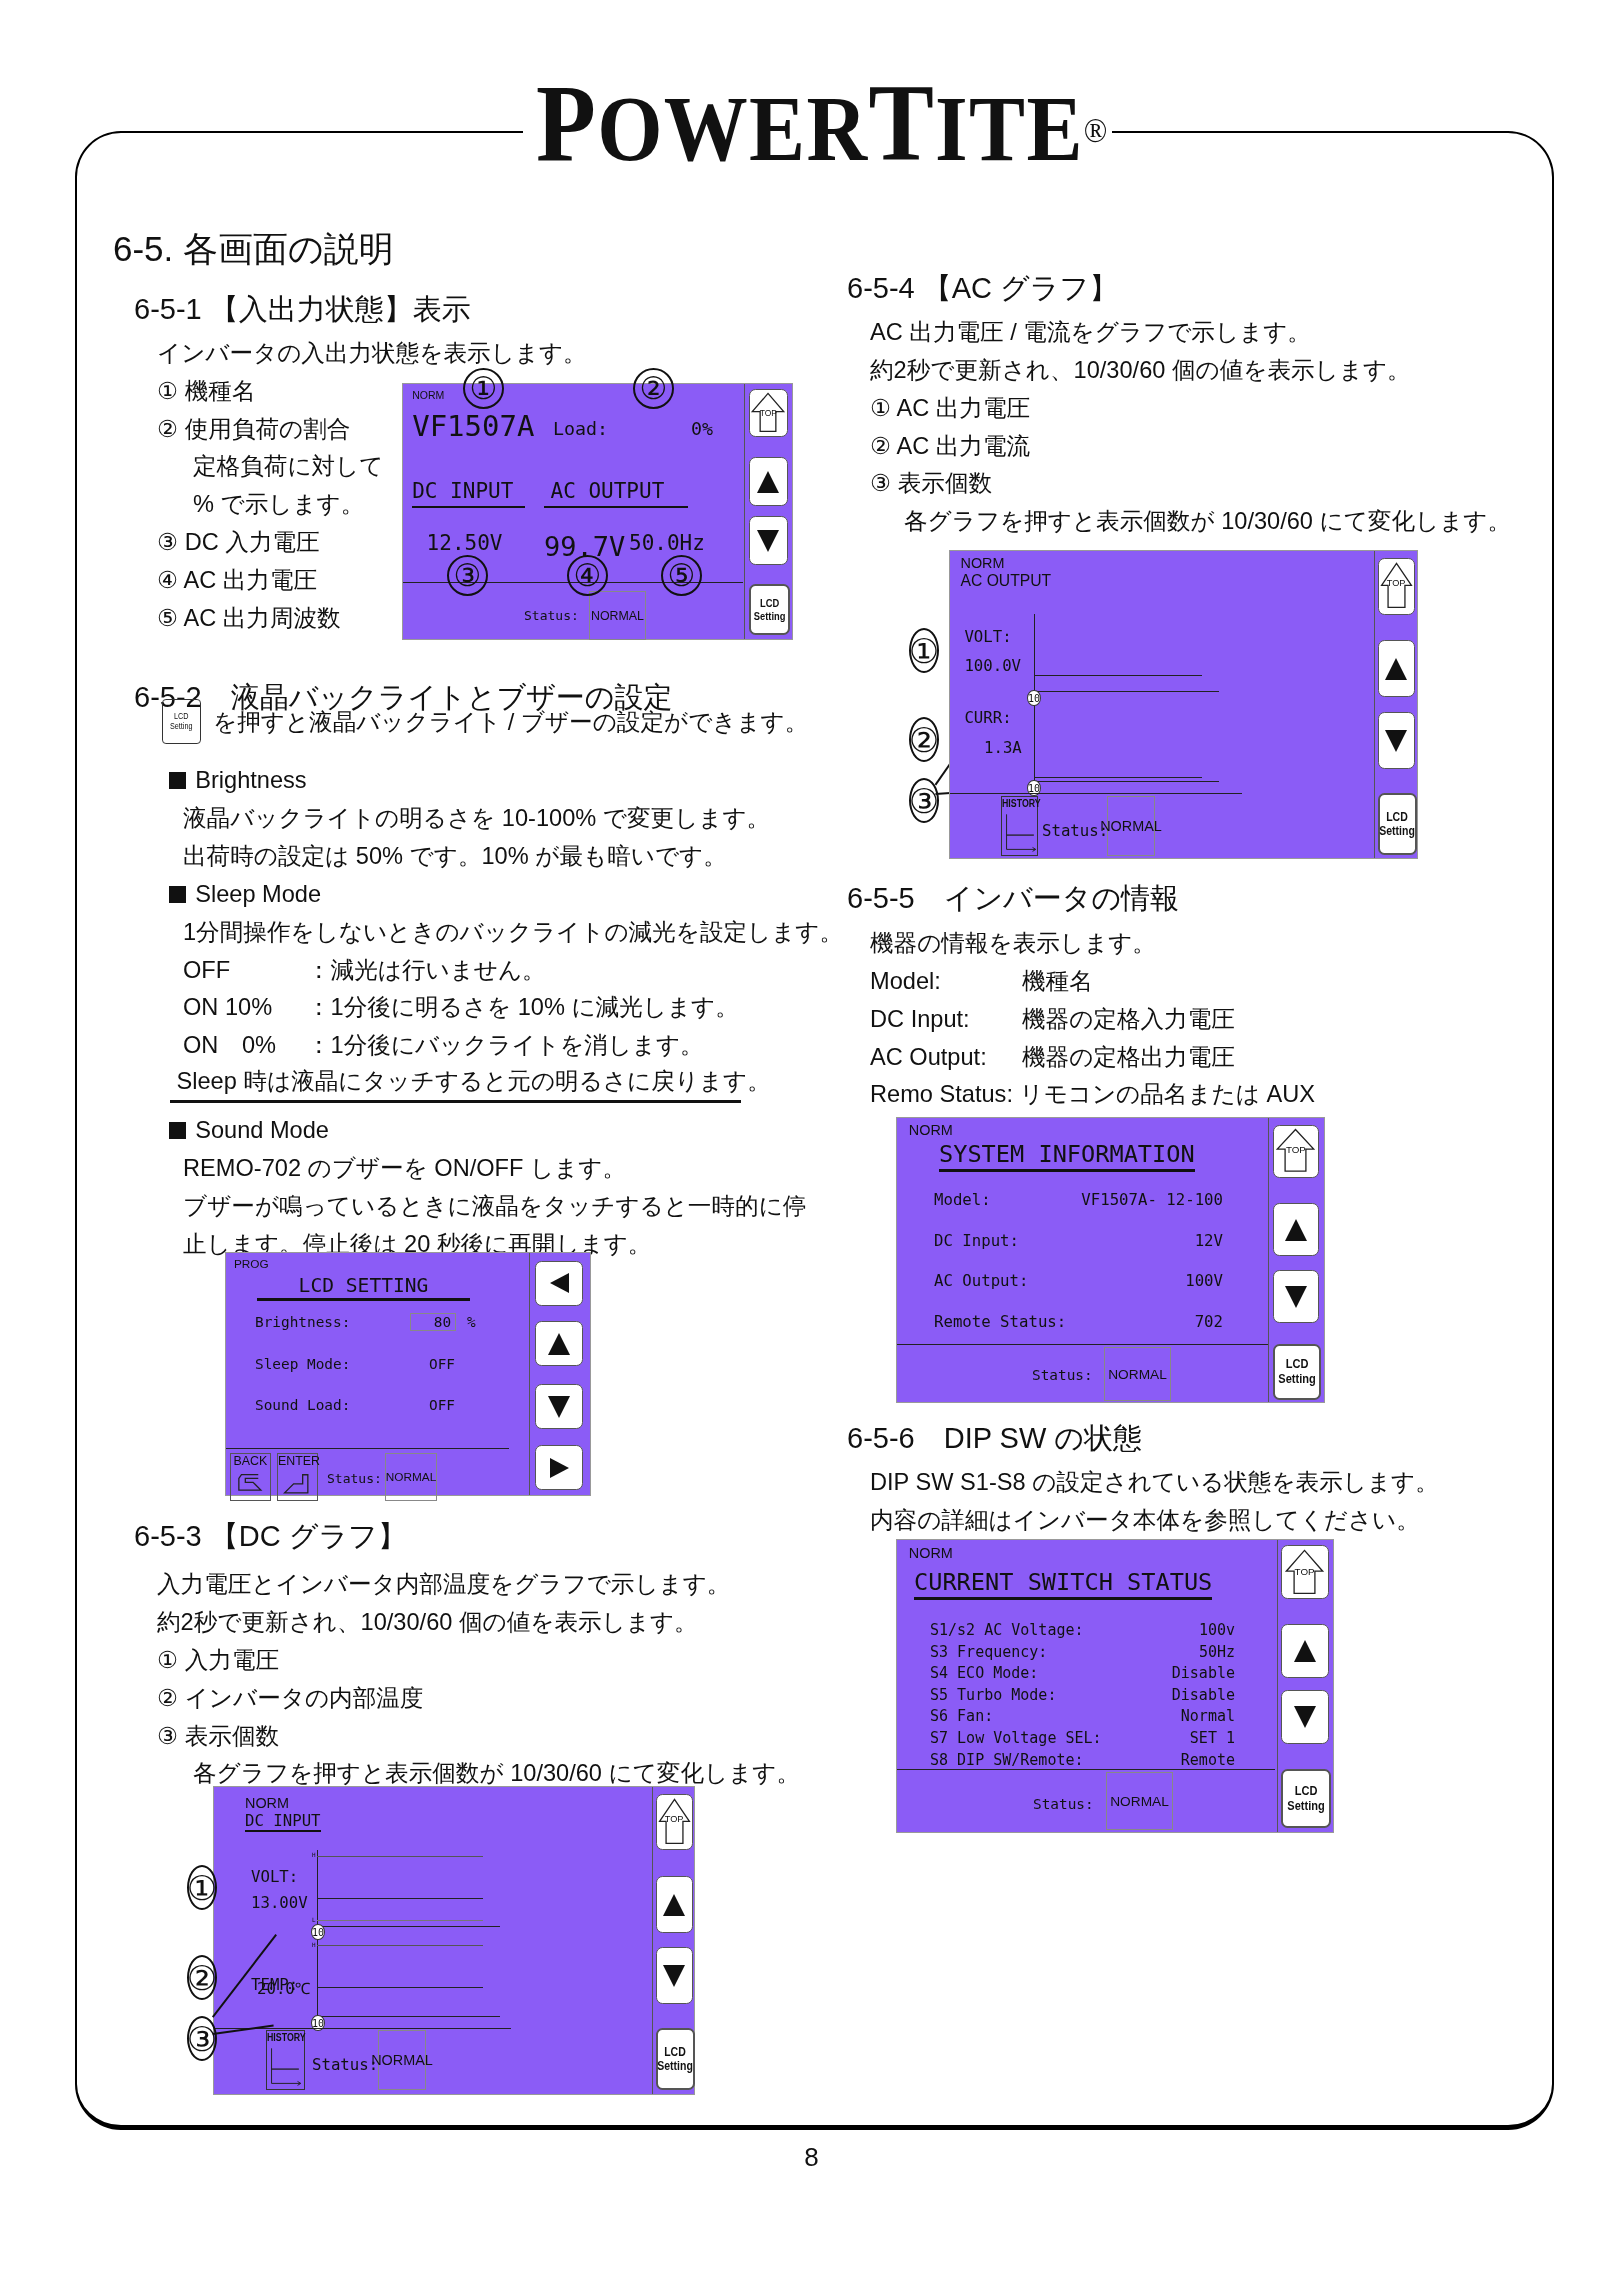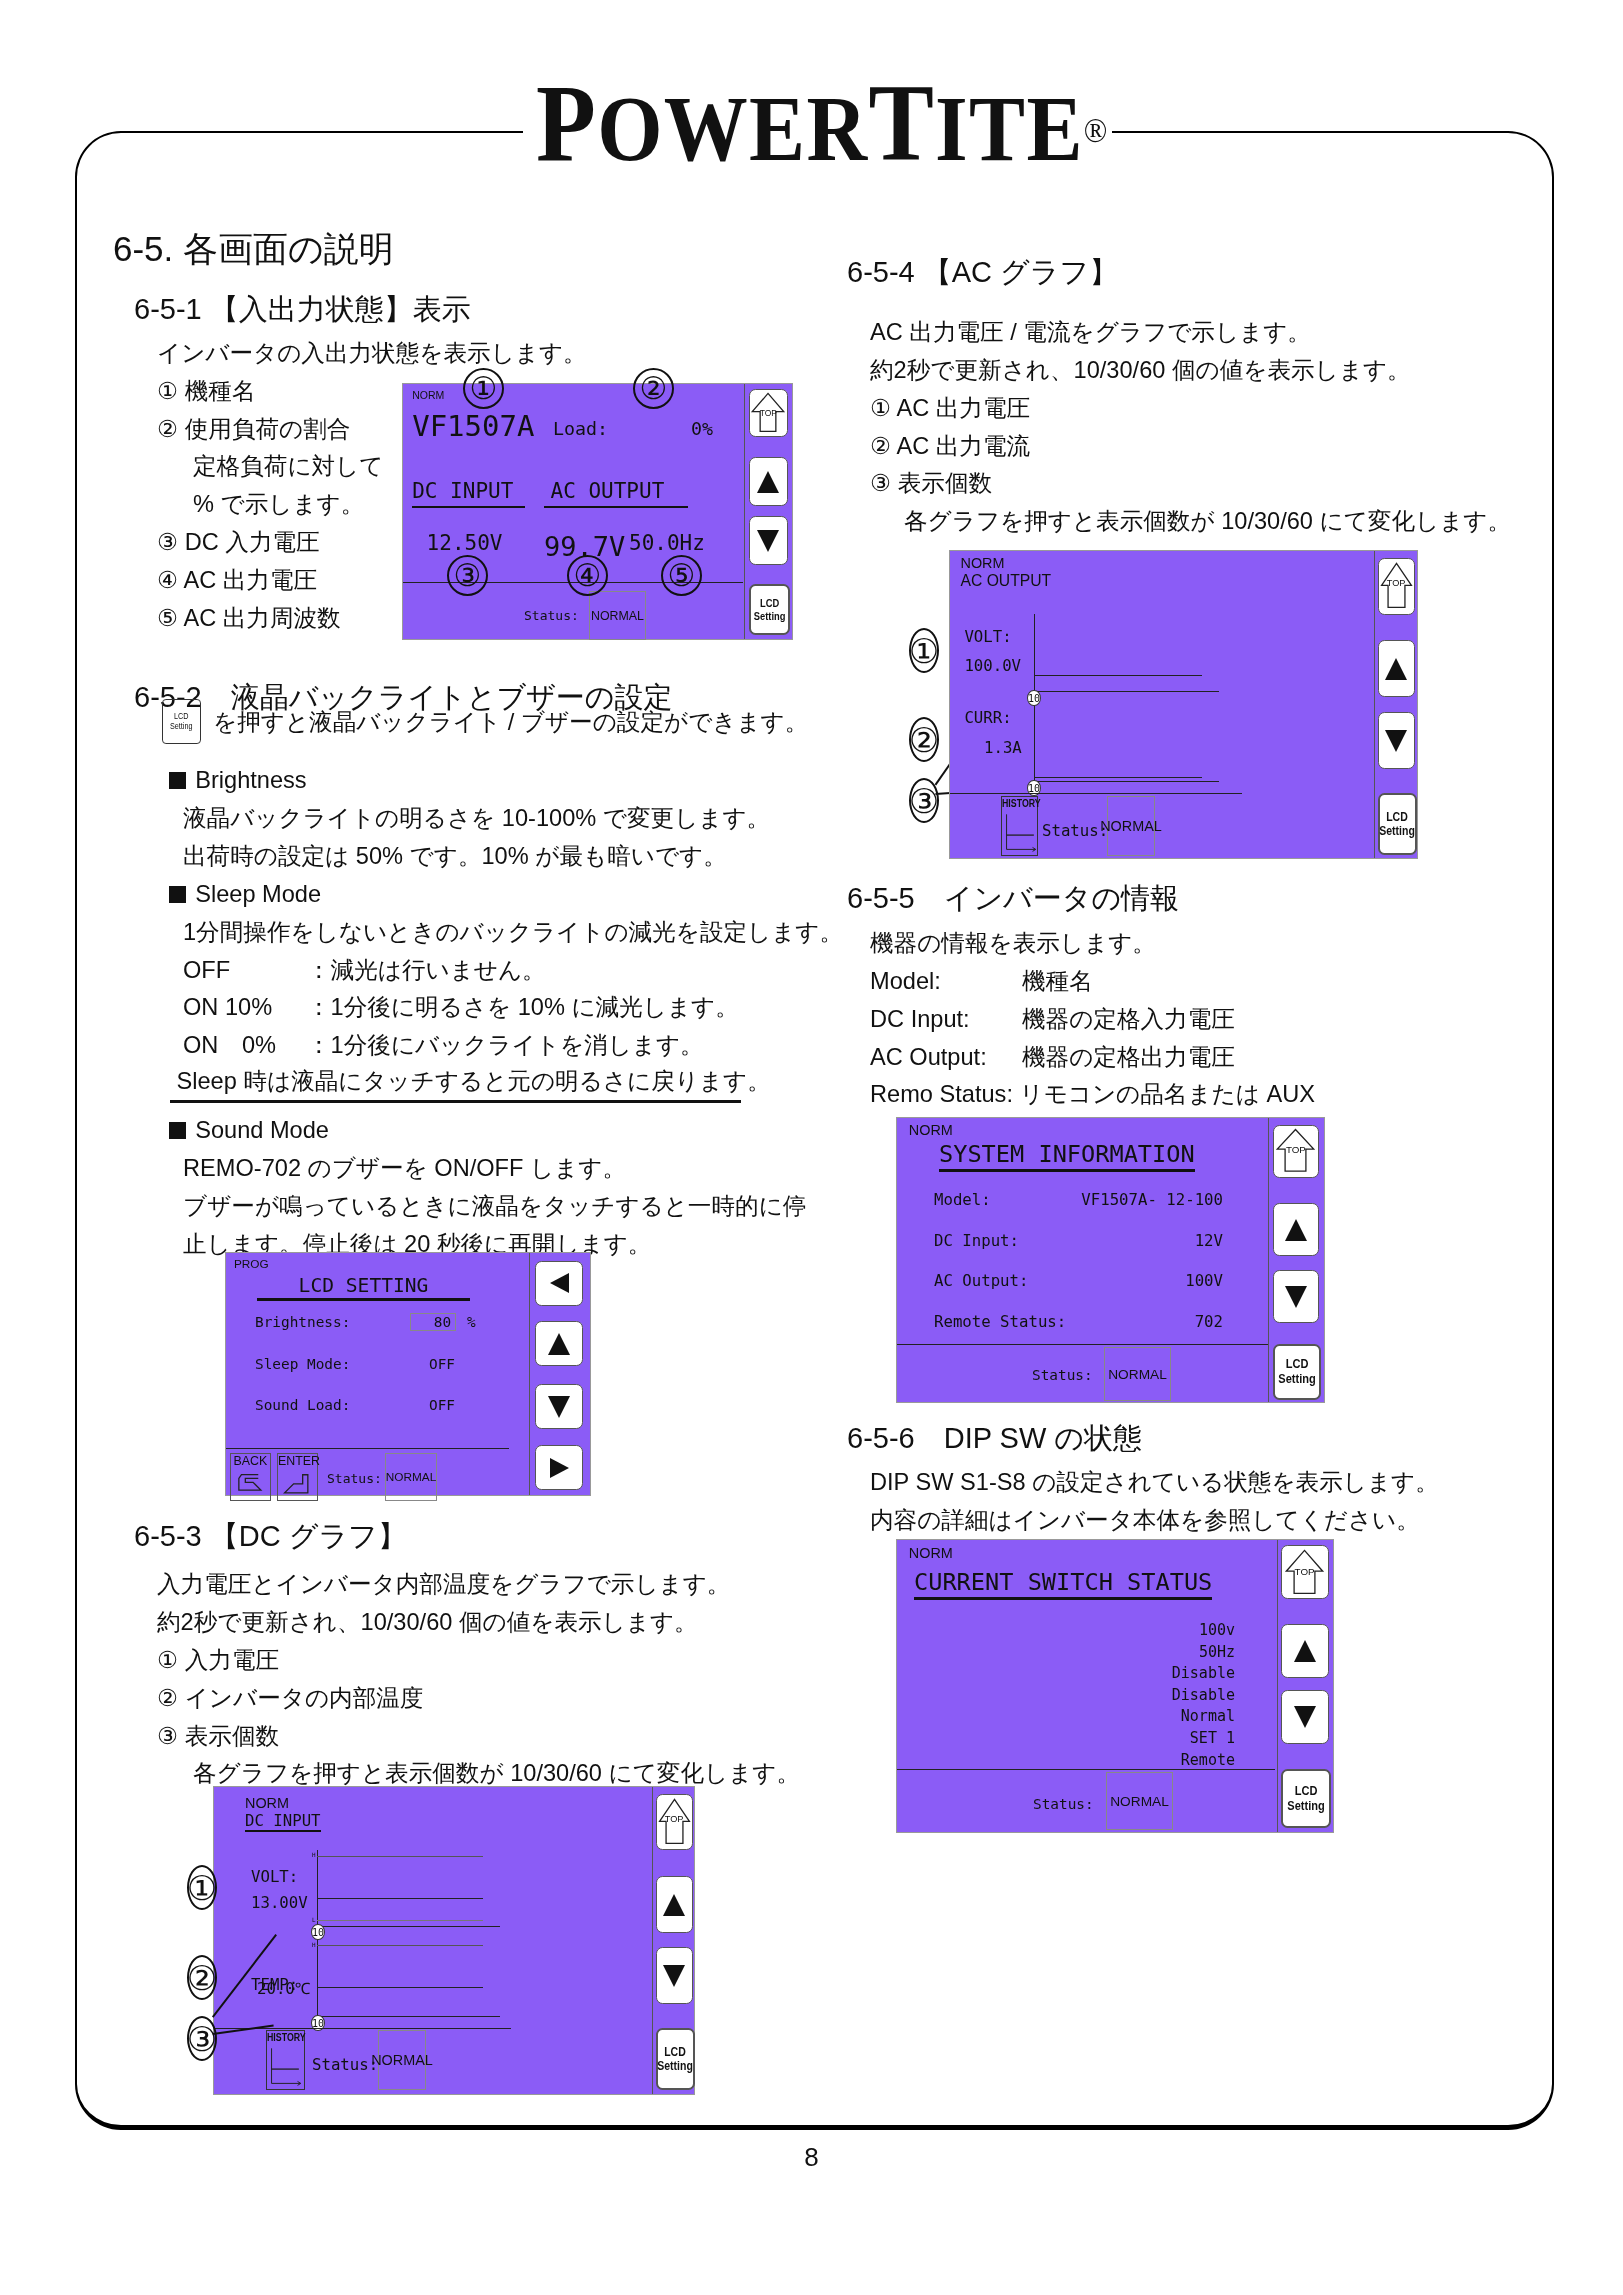--- a/index.html
+++ b/index.html
@@ -243,21 +243,21 @@
 <div class="circ" style="left:187px; top:1865px; width:26px; height:41px; font-size:34px; border-radius:50%;">①</div>
 <div class="circ" style="left:187px; top:1955px; width:26px; height:41px; font-size:34px;">②</div>
 <div class="circ" style="left:187px; top:2016px; width:26px; height:41px; font-size:34px;">③</div>
 <svg width="1623" height="2295" style="left:0; top:0; pointer-events:none;" viewBox="0 0 2481 3509">
   <line x1="325" y1="3084" x2="422" y2="2958" stroke="#111" stroke-width="3"></line>
   <line x1="325" y1="3110" x2="418" y2="3097" stroke="#111" stroke-width="3"></line>
   <line x1="1430" y1="1200" x2="1522" y2="1068" stroke="#111" stroke-width="3"></line>
   <line x1="1430" y1="1214" x2="1522" y2="1208" stroke="#111" stroke-width="3"></line>
 </svg>
 
-<div class="abs h2" style="left:847px; top:254px;">6-5-4 【AC グラフ】</div>
+<div class="abs h2" style="left:847px; top:270px;">6-5-4 【AC グラフ】</div>
 <div class="abs p" style="left:870px; top:313px;">AC 出力電圧 / 電流をグラフで示します。</div>
 <div class="abs p" style="left:870px; top:351px;">約2秒で更新され、10/30/60 個の値を表示します。</div>
 <div class="abs p" style="left:870px; top:389px;">① AC 出力電圧</div>
 <div class="abs p" style="left:870px; top:427px;">② AC 出力電流</div>
 <div class="abs p" style="left:870px; top:464px;">③ 表示個数</div>
 <div class="abs p" style="left:904px; top:502px;">各グラフを押すと表示個数が 10/30/60 にて変化します。</div>
 
 <div class="lcd" style="left:949px; top:550px; width:467px; height:307px;">
   <div class="t" style="left:10.5px; top:3.9px; font-size:14.4px; font-family:'Liberation Sans',sans-serif;">NORM</div>
   <div class="t" style="left:10.5px; top:21px; font-size:15.7px; font-family:'Liberation Sans',sans-serif;">AC OUTPUT</div>
@@ -356,20 +356,29 @@
   </div>
 </div>
 
 <div class="abs h2" style="left:847px; top:1420px;">6-5-6　DIP SW の状態</div>
 <div class="abs p" style="left:870px; top:1463px;">DIP SW S1-S8 の設定されている状態を表示します。</div>
 <div class="abs p" style="left:870px; top:1501px;">内容の詳細はインバータ本体を参照してください。</div>
 
 <div class="lcd" style="left:896px; top:1539px; width:436px; height:292px;">
   <div class="t" style="left:11.8px; top:5.2px; font-size:14.4px; font-family:'Liberation Sans',sans-serif;">NORM</div>
   <div class="t" style="left:17px; top:27.5px; font-size:23.6px; border-bottom:3.3px solid #111; line-height:29px;">CURRENT SWITCH STATUS</div>
+  <div class="t" style="left:33px; top:80px; font-size:15px; line-height:21.6px;">
+    <div>S1/s2 AC Voltage:</div>
+    <div>S3 Frequency:</div>
+    <div>S4 ECO Mode:</div>
+    <div>S5 Turbo Mode:</div>
+    <div>S6 Fan:</div>
+    <div>S7 Low Voltage SEL:</div>
+    <div>S8 DIP SW/Remote:</div>
+  </div>
   <div class="t" style="right:98px; top:80px; font-size:15px; line-height:21.6px; text-align:right;">
     <div>100v</div>
     <div>50Hz</div>
     <div>Disable</div>
     <div>Disable</div>
     <div>Normal</div>
     <div>SET 1</div>
     <div>Remote</div>
   </div>
   <div class="hline" style="left:0; top:229px; width:378px;"></div>

